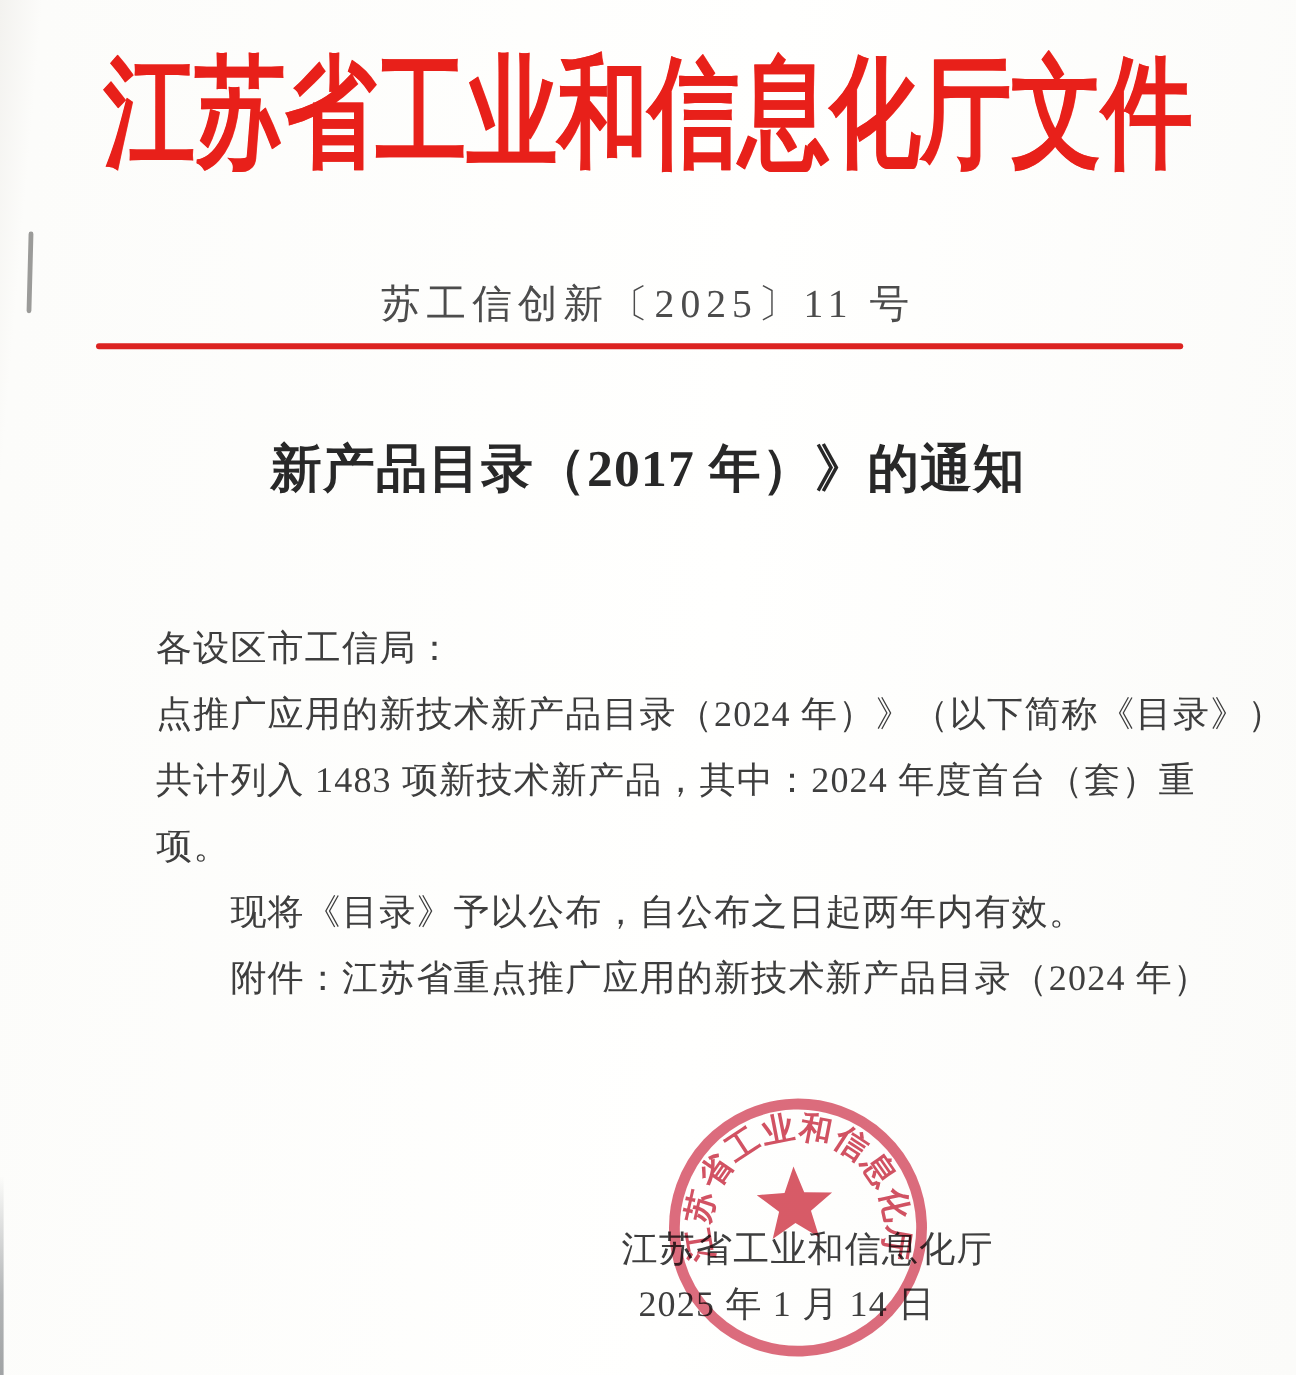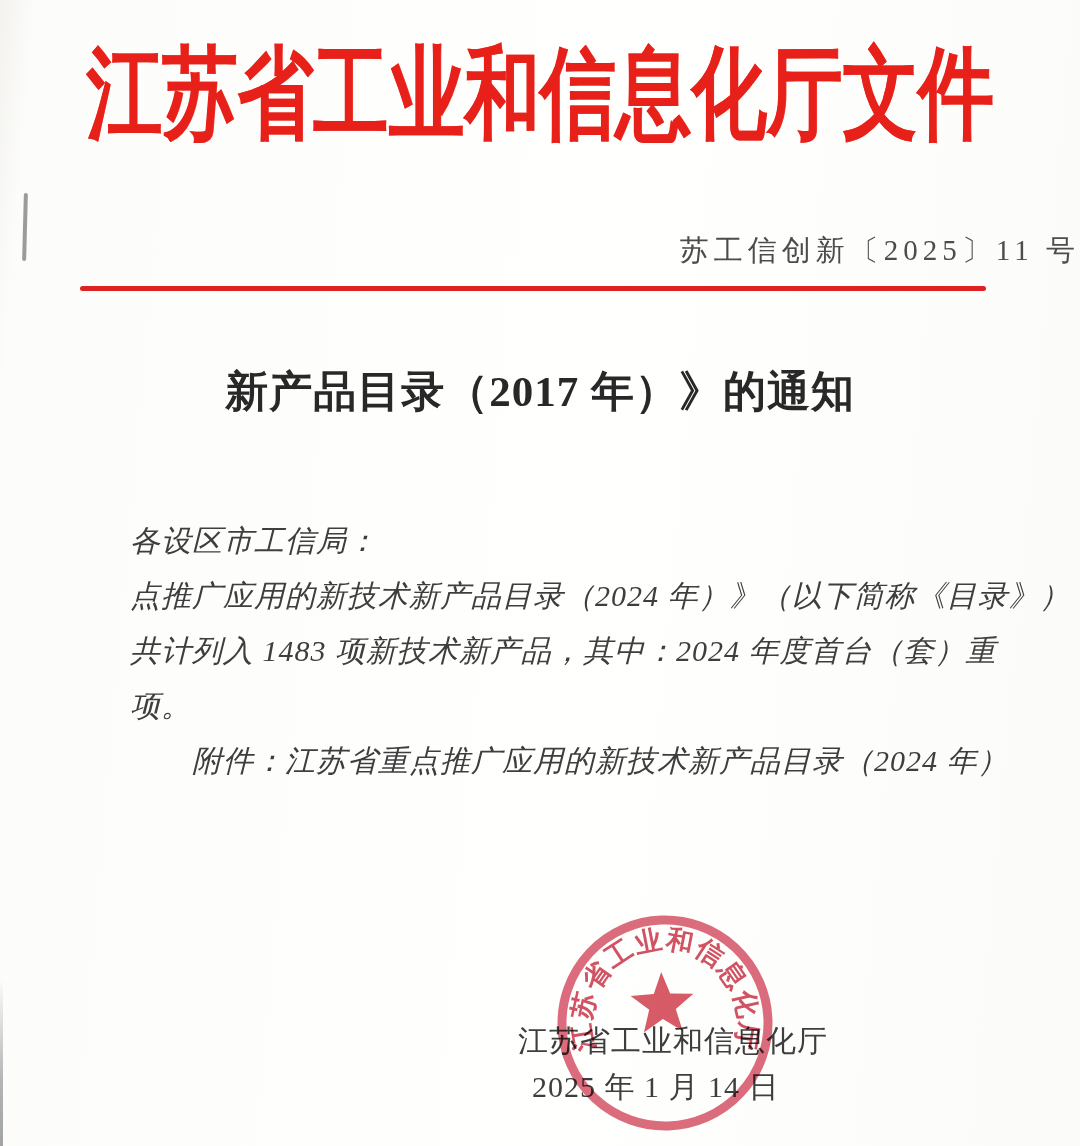--- a/index.html
+++ b/index.html
@@ -17,40 +17,40 @@
     position:absolute; top:26px; left:0; width:100%; text-align:center;
     white-space:nowrap;
   }
   .letterhead .lh-inner {
     display:inline-block; font-size:90px; font-weight:bold; color:#e8201a;
     transform:scale(0.84,1.12); transform-origin:center top;
     text-shadow:0.5px 0.5px 0 #f04a40;
   }
   
   .docnum {
-    position:absolute; top:231px; left:0; width:100%; text-align:right;
-    font-size:29px; color:#4c4c4c; letter-spacing:5px; white-space:nowrap;
+    position:absolute; top:231px; left:0; width:100%; text-align:center;
+    font-size:33px; color:#4c4c4c; letter-spacing:5px; white-space:nowrap;
   }
   
   .redline {
     position:absolute; top:286px; left:80px; width:906px; height:5px;
     background:#dc2321; border-radius:3px;
   }
   
   .doc-title {
     position:absolute; top:366px; left:0; width:100%; text-align:center;
     font-size:43px; font-weight:bold; color:#282828; line-height:51px;
     letter-spacing:1px;
   }
   
   .body-text {
     position:absolute; top:513px; left:130px; width:856px;
     font-size:30px; color:#3e3e3e; line-height:55px; letter-spacing:1px;
   }
-  .line { white-space:nowrap;font-style:italic; }
+  .line { white-space:nowrap; }
   .line.indent { padding-left:62px; }
   
   .signature {
     position:absolute; top:1021px; left:518px; width:304px; text-align:center;
     font-size:30px; color:#3e3e3e; letter-spacing:1px; white-space:nowrap;
   }
   .docdate {
     position:absolute; top:1067px; left:532px; width:280px; text-align:left;
     font-size:30px; color:#3e3e3e; letter-spacing:1px; white-space:nowrap;
   }
@@ -89,20 +89,21 @@
 
   <div class="doc-title">
     <div>新产品目录（2017 年）》的通知</div>
   </div>
 
   <div class="body-text">
     <div class="line">各设区市工信局：</div>
     <div class="line">点推广应用的新技术新产品目录（2024 年）》（以下简称《目录》），</div>
     <div class="line">共计列入 1483 项新技术新产品，其中：2024 年度首台（套）重</div>
     <div class="line">项。</div>
+    <div class="line indent">现将《目录》予以公布，自公布之日起两年内有效。</div>
     <div class="line indent">附件：江苏省重点推广应用的新技术新产品目录（2024 年）</div>
   </div>
 
   <div class="signature">江苏省工业和信息化厅</div>
   <div class="docdate">2025 年 1 月 14 日</div>
 
   <svg class="seal" viewBox="0 0 234 234" aria-hidden="true">
     <circle cx="117" cy="117" r="103" fill="none" stroke="rgba(207,52,76,0.78)" stroke-width="9"></circle>
     <polygon points="115,66 123.2,87.7 146.4,88.8 128.3,103.3 134.4,125.7 115,113 95.6,125.7 101.7,103.3 83.6,88.8 106.8,87.7" fill="rgba(204,46,64,0.85)"></polygon>
     <defs>

